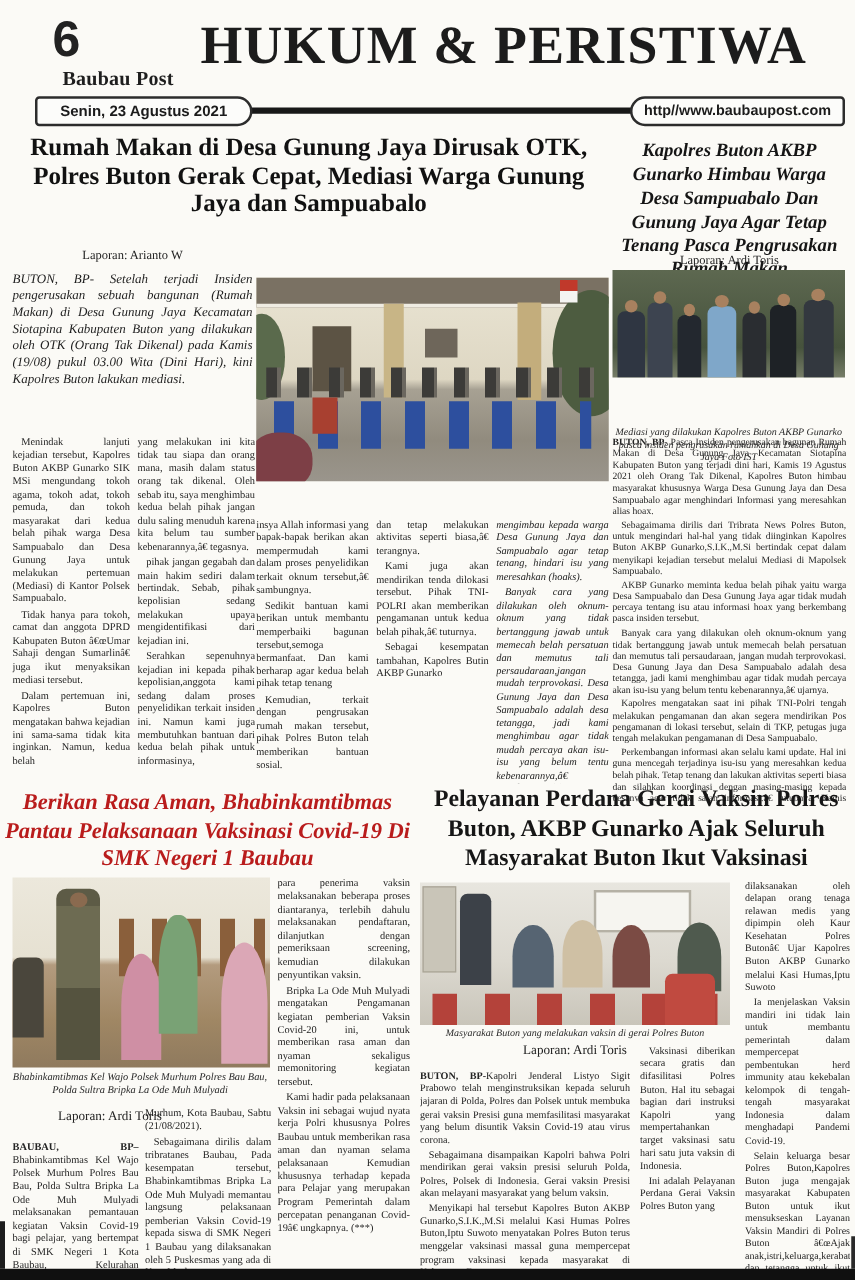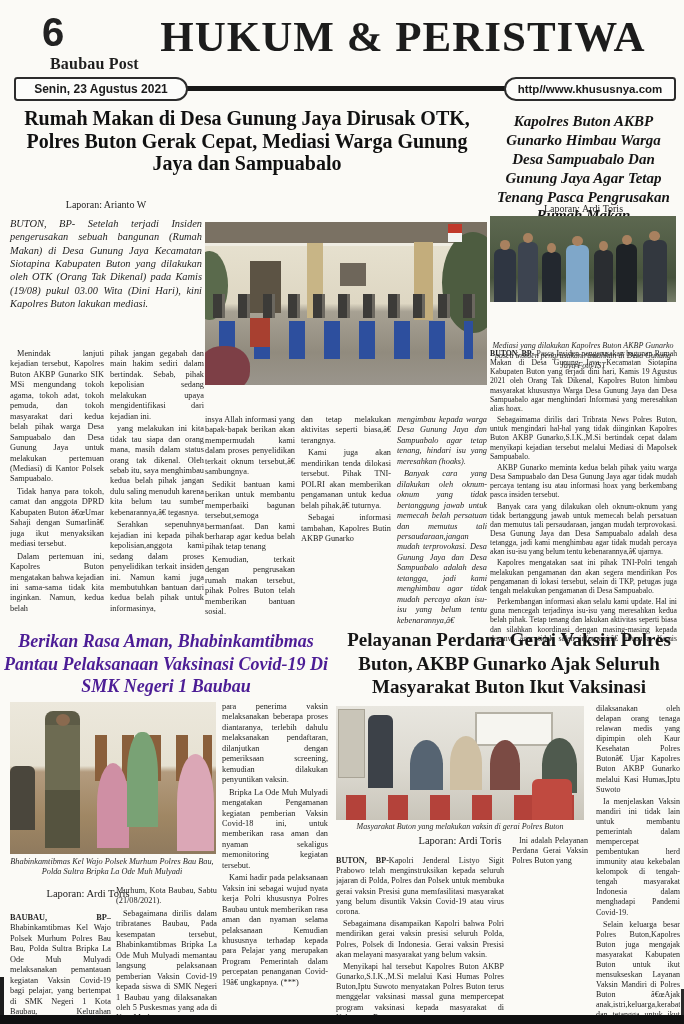--- a/index.html
+++ b/index.html
@@ -8,21 +8,21 @@
   .abs{position:absolute;}
 
   
   .pagenum{left:42px;top:10px;font-family:"Liberation Sans",sans-serif;font-weight:bold;font-size:40px;color:#222;}
   .brand{left:6px;top:55px;width:130px;font-weight:bold;font-size:16px;letter-spacing:.2px;margin-left:44px;}
   .section-title{left:128px;right:6px;top:12px;text-align:center;font-size:43px;font-weight:600;
                  letter-spacing:1px;color:#1c1c1c;white-space:nowrap;}
   .date-rule{left:150px;top:86px;width:380px;height:5px;background:#181818;}
   .tagbox{height:20px;border:2px solid #2c2c2c;background:#fcfcfa;font-family:"Liberation Sans",sans-serif;
           font-weight:bold;font-size:12px;line-height:20px;text-align:center;color:#1b1b1b;}
-  .datebox{left:14px;top:77px;width:170px;border-radius:4px 14px 14px 4px;}
+  .datebox{left:28px;top:77px;width:170px;border-radius:4px 14px 14px 4px;}
   .webbox{left:504px;top:77px;width:168px;border-radius:14px 4px 4px 14px;font-size:11.5px;}
 
   
   .headline-main{left:6px;top:107px;width:482px;text-align:center;font-weight:bold;font-size:20px;line-height:1.13;color:#111;}
   .byline{font-size:10px;text-align:center;color:#222;}
   .byline-main{left:10px;top:199px;width:192px;}
   .lead{left:10px;top:217px;width:192px;font-style:italic;font-size:10.4px;line-height:1.28;text-align:justify;}
 
   .col{font-size:8.3px;line-height:1.26;text-align:justify;overflow:hidden;color:#242424;}
   .col p{margin:0 0 2px 0;text-indent:7px;}
@@ -36,21 +36,21 @@
   .caption{font-style:italic;font-size:8.3px;line-height:1.22;text-align:center;color:#2a2a2a;}
   .caption1{left:203px;top:389px;width:286px;}
 
   .headline-right{left:491px;top:112px;width:185px;text-align:center;font-weight:bold;font-style:italic;
                   font-size:15px;line-height:1.26;color:#151515;}
   .byline-right{left:491px;top:203px;width:185px;}
   .caption2{left:489px;top:305px;width:188px;font-size:8px;margin-top:36px;}
   .r-body{left:490px;top:337px;width:187px;height:292px;font-size:7.7px;line-height:1.19;margin-top:12px;}
 
   .headline-smk{left:2px;top:630px;width:328px;text-align:center;font-style:italic;font-weight:600;
-                font-size:18px;line-height:1.26;color:#4c1d95;}
+                font-size:18px;line-height:1.26;color:#b91c1c;}
   .caption3{left:4px;top:857px;width:216px;}
   .byline-smk{left:8px;top:888px;width:160px;font-size:10.5px;}
   .s-col1{left:10px;top:913px;width:101px;height:109px;}
   .s-col2{left:116px;top:886px;width:101px;height:136px;}
   .s-col3{left:222px;top:702px;width:106px;height:320px;}
 
   .headline-gerai{left:336px;top:628px;width:346px;text-align:center;font-weight:600;
                   font-size:19px;line-height:1.24;color:#161616;}
   .caption4{left:336px;top:822px;width:248px;font-size:8px;}
   .byline-gerai{left:372px;top:835px;width:176px;font-size:10.5px;}
@@ -124,34 +124,34 @@
 </head>
 <body>
 
 <div class="page">
 
   <div class="abs pagenum">6</div>
   <div class="abs brand">Baubau Post</div>
   <div class="abs section-title">HUKUM &amp; PERISTIWA</div>
   <div class="abs date-rule"></div>
   <div class="abs tagbox datebox">Senin, 23 Agustus 2021</div>
-  <div class="abs tagbox webbox">http//www.khususnya.com</div>
+  <div class="abs tagbox webbox">http//www.baubaupost.com</div>
 
   <div class="abs headline-main">Rumah Makan di Desa Gunung Jaya Dirusak OTK, Polres Buton Gerak Cepat, Mediasi Warga Gunung Jaya dan Sampuabalo</div>
   <div class="abs byline byline-main">Laporan: Arianto W</div>
   <div class="abs lead">BUTON, BP- Setelah terjadi Insiden pengerusakan sebuah bangunan (Rumah Makan) di Desa Gunung Jaya Kecamatan Siotapina Kabupaten Buton yang dilakukan oleh OTK (Orang Tak Dikenal) pada Kamis (19/08) pukul 03.00 Wita (Dini Hari), kini Kapolres Buton lakukan mediasi.</div>
 
   <div class="abs col m-col1">
       <p>Menindak lanjuti kejadian tersebut, Kapolres Buton AKBP Gunarko SIK MSi mengundang tokoh agama, tokoh adat, tokoh pemuda, dan tokoh masyarakat dari kedua belah pihak warga Desa Sampuabalo dan Desa Gunung Jaya untuk melakukan pertemuan (Mediasi) di Kantor Polsek Sampuabalo.</p>
       <p>Tidak hanya para tokoh, camat dan anggota DPRD Kabupaten Buton â€œUmar Sahaji dengan Sumarlinâ€ juga ikut menyaksikan mediasi tersebut.</p>
       <p>Dalam pertemuan ini, Kapolres Buton mengatakan bahwa kejadian ini sama-sama tidak kita inginkan. Namun, kedua belah</p>
     </div>
   <div class="abs col cont m-col2">
+      <p>yang melakukan ini kita tidak tau siapa dan orang mana, masih dalam status orang tak dikenal. Oleh sebab itu, saya menghimbau kedua belah pihak jangan dulu saling menuduh karena kita belum tau sumber kebenarannya,â€ tegasnya.</p>
       <p>pihak jangan gegabah dan main hakim sediri dalam bertindak. Sebab, pihak kepolisian sedang melakukan upaya mengidentifikasi dari kejadian ini.</p>
-      <p>yang melakukan ini kita tidak tau siapa dan orang mana, masih dalam status orang tak dikenal. Oleh sebab itu, saya menghimbau kedua belah pihak jangan dulu saling menuduh karena kita belum tau sumber kebenarannya,â€ tegasnya.</p>
       <p>Serahkan sepenuhnya kejadian ini kepada pihak kepolisian,anggota kami sedang dalam proses penyelidikan terkait insiden ini. Namun kami juga membutuhkan bantuan dari kedua belah pihak untuk informasinya,</p>
     </div>
 
   <div class="abs photo photo1">
     <div class="p1-roof"></div>
     <div class="p1-green-r"></div>
     <div class="p1-green-l"></div>
     <div class="p1-col-a"></div>
     <div class="p1-col-b"></div>
     <div class="p1-door"></div>
@@ -164,21 +164,21 @@
   </div>
 
   <div class="abs col cont m-col3">
       <p>insya Allah informasi yang bapak-bapak berikan akan mempermudah kami dalam proses penyelidikan terkait oknum tersebut,â€ sambungnya.</p>
       <p>Sedikit bantuan kami berikan untuk membantu memperbaiki bagunan tersebut,semoga bermanfaat. Dan kami berharap agar kedua belah pihak tetap tenang</p>
       <p>Kemudian, terkait dengan pengrusakan rumah makan tersebut, pihak Polres Buton telah memberikan bantuan sosial.</p>
     </div>
   <div class="abs col cont m-col4">
       <p>dan tetap melakukan aktivitas seperti biasa,â€ terangnya.</p>
       <p>Kami juga akan mendirikan tenda dilokasi tersebut. Pihak TNI-POLRI akan memberikan pengamanan untuk kedua belah pihak,â€ tuturnya.</p>
-      <p>Sebagai informasi tambahan, Kapolres Butin AKBP Gunarko</p>
+      <p>Sebagai kesempatan tambahan, Kapolres Butin AKBP Gunarko</p>
     </div>
   <div class="abs col cont m-col5">
       <p>mengimbau kepada warga Desa Gunung Jaya dan Sampuabalo agar tetap tenang, hindari isu yang meresahkan (hoaks).</p>
       <p>Banyak cara yang dilakukan oleh oknum-oknum yang tidak bertanggung jawab untuk memecah belah persatuan dan memutus tali persaudaraan,jangan mudah terprovokasi. Desa Gunung Jaya dan Desa Sampuabalo adalah desa tetangga, jadi kami menghimbau agar tidak mudah percaya akan isu-isu yang belum tentu kebenarannya,â€ pungkasnya. (*)</p>
     </div>
 
   <div class="abs headline-right">Kapolres Buton AKBP Gunarko Himbau Warga Desa Sampuabalo Dan Gunung Jaya Agar Tetap Tenang Pasca Pengrusakan Rumah Makan</div>
   <div class="abs byline byline-right">Laporan: Ardi Toris</div>
 
   <div class="abs photo photo2">
@@ -212,21 +212,21 @@
 
   <div class="abs col s-col1">
     <p style="text-indent:0"><b>BAUBAU, BP–</b><span> Bhabinkamtibmas Kel Wajo Polsek Murhum Polres Bau Bau, Polda Sultra Bripka La Ode Muh Mulyadi melaksanakan pemantauan kegiatan Vaksin Covid-19 bagi pelajar, yang bertempat di SMK Negeri 1 Kota Baubau, Kelurahan Tanganapada, Kecamatan</span></p>
   </div>
   <div class="abs col cont s-col2">
       <p>Murhum, Kota Baubau, Sabtu (21/08/2021).</p>
       <p>Sebagaimana dirilis dalam tribratanes Baubau, Pada kesempatan tersebut, Bhabinkamtibmas Bripka La Ode Muh Mulyadi memantau langsung pelaksanaan pemberian Vaksin Covid-19 kepada siswa di SMK Negeri 1 Baubau yang dilaksanakan oleh 5 Puskesmas yang ada di Kec. Murhum.</p>
     </div>
   <div class="abs col cont s-col3">
       <p>para penerima vaksin melaksanakan beberapa proses diantaranya, terlebih dahulu melaksanakan pendaftaran, dilanjutkan dengan pemeriksaan screening, kemudian dilakukan penyuntikan vaksin.</p>
-      <p>Bripka La Ode Muh Mulyadi mengatakan Pengamanan kegiatan pemberian Vaksin Covid-18 ini, untuk memberikan rasa aman dan nyaman sekaligus memonitoring kegiatan tersebut.</p>
+      <p>Bripka La Ode Muh Mulyadi mengatakan Pengamanan kegiatan pemberian Vaksin Covid-20 ini, untuk memberikan rasa aman dan nyaman sekaligus memonitoring kegiatan tersebut.</p>
       <p>Kami hadir pada pelaksanaan Vaksin ini sebagai wujud nyata kerja Polri khususnya Polres Baubau untuk memberikan rasa aman dan nyaman selama pelaksanaan Kemudian khususnya terhadap kepada para Pelajar yang merupakan Program Pemerintah dalam percepatan penanganan Covid-19â€ ungkapnya. (***)</p>
     </div>
 
   <div class="abs headline-gerai">Pelayanan Perdana Gerai Vaksin Polres Buton, AKBP Gunarko Ajak Seluruh Masyarakat Buton Ikut Vaksinasi</div>
 
   <div class="abs photo photo4">
     <div class="p4-window"></div>
     <div class="p4-door"></div>
     <div class="p4-f1"></div>
     <div class="p4-f2"></div>
@@ -237,20 +237,21 @@
     <div class="p4-chair-big"></div>
   </div>
   <div class="abs caption caption4">Masyarakat Buton yang melakukan vaksin di gerai Polres Buton</div>
   <div class="abs byline byline-gerai">Laporan: Ardi Toris</div>
 
   <div class="abs col g-colwide">
     <p style="text-indent:0"><b>BUTON, BP-</b><span>Kapolri Jenderal Listyo Sigit Prabowo telah menginstruksikan kepada seluruh jajaran di Polda, Polres dan Polsek untuk membuka gerai vaksin Presisi guna memfasilitasi masyarakat yang belum disuntik Vaksin Covid-19 atau virus corona.</span></p>
     <span></span>
   <p>Sebagaimana disampaikan Kapolri bahwa Polri mendirikan gerai vaksin presisi seluruh Polda, Polres, Polsek di Indonesia. Gerai vaksin Presisi akan melayani masyarakat yang belum vaksin.</p><p>Menyikapi hal tersebut Kapolres Buton AKBP Gunarko,S.I.K.,M.Si melalui Kasi Humas Polres Buton,Iptu Suwoto menyatakan Polres Buton terus menggelar vaksinasi massal guna mempercepat program vaksinasi kepada masyarakat di Kabupaten Buton.</p></div>
   <div class="abs col g-colmid">
+      <p>Vaksinasi diberikan secara gratis dan difasilitasi Polres Buton. Hal itu sebagai bagian dari instruksi Kapolri yang mempertahankan target vaksinasi satu hari satu juta vaksin di Indonesia.</p>
       <p>Ini adalah Pelayanan Perdana Gerai Vaksin Polres Buton yang</p>
     </div>
   <div class="abs col cont g-colright">
       <p>dilaksanakan oleh delapan orang tenaga relawan medis yang dipimpin oleh Kaur Kesehatan Polres Butonâ€ Ujar Kapolres Buton AKBP Gunarko melalui Kasi Humas,Iptu Suwoto</p>
       <p>Ia menjelaskan Vaksin mandiri ini tidak lain untuk membantu pemerintah dalam mempercepat pembentukan herd immunity atau kekebalan kelompok di tengah-tengah masyarakat Indonesia dalam menghadapi Pandemi Covid-19.</p>
       <p>Selain keluarga besar Polres Buton,Kapolres Buton juga mengajak masyarakat Kabupaten Buton untuk ikut mensukseskan Layanan Vaksin Mandiri di Polres Buton â€œAjak anak,istri,keluarga,kerabat,teman dan tetangga untuk ikut mensukseskan Vaksinasi di Polres Buton secara Gratisâ€ tutupnya. (***)</p>
     </div>
 
   <div class="abs scan-corner-l"></div>
   <div class="abs scan-corner-r"></div>

